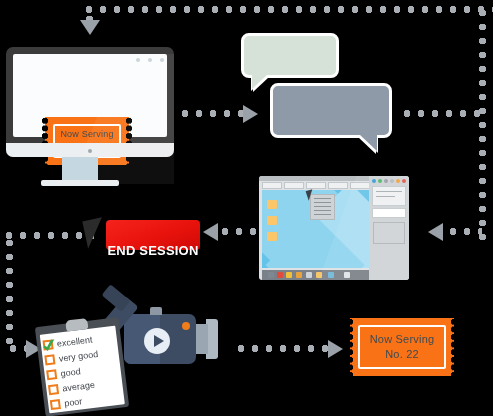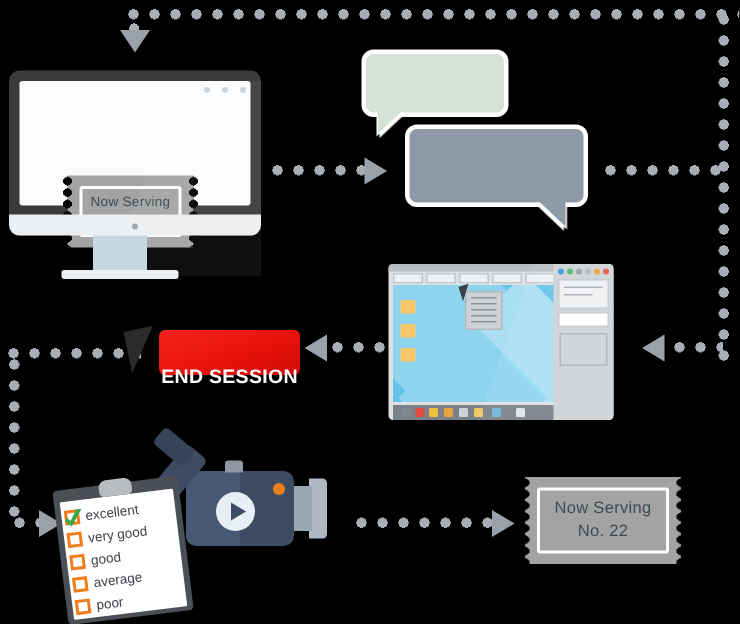--- a/index.html
+++ b/index.html
@@ -28,21 +28,21 @@
   .mon-dot{position:absolute;left:50%;bottom:4px;width:4px;height:4px;margin-left:-2px;border-radius:50%;background:#9aa4ab;}
   .mon-dots3{position:absolute;right:10px;top:11px;width:28px;display:flex;justify-content:space-between;}
   .mon-dots3 i{width:4px;height:4px;border-radius:50%;background:#c9d2d8;display:block;}
   .mon-neck{position:absolute;left:62px;top:157px;width:36px;height:25px;background:#c5d7e0;}
   .mon-foot{position:absolute;left:41px;top:180px;width:78px;height:6px;background:#eceff1;border-radius:2px;}
   .mon-gloss{position:absolute;left:7px;top:7px;width:161px;height:130px;overflow:hidden;pointer-events:none;}
   .mon-gloss:after{content:"";position:absolute;left:85px;top:-40px;width:150px;height:230px;
       background:rgba(255,255,255,.06);transform:rotate(22deg);}
 
   
-  .ticket{position:relative;background:#a3a3a3;}
+  .ticket{position:relative;background:#f97316;}
   .ticket:before,.ticket:after{content:"";position:absolute;top:0;bottom:0;width:6px;
       background-image:radial-gradient(circle closest-side,#000 96%,transparent 98%);
       background-size:6px 7.6px;background-repeat:repeat-y;}
   .ticket:before{left:-3px;}
   .ticket:after{right:-3px;}
   .ticket .inner{position:absolute;left:8px;top:7px;right:8px;bottom:7px;border:2px solid #fff;border-radius:2px;
       display:flex;flex-direction:column;align-items:center;justify-content:center;}
   .ticket .t1,.ticket .t2{color:#3e4a52;font-size:11px;line-height:15px;letter-spacing:.2px;}
 
   #screen-ticket{position:absolute;left:39px;top:70px;width:84px;height:48px;}

